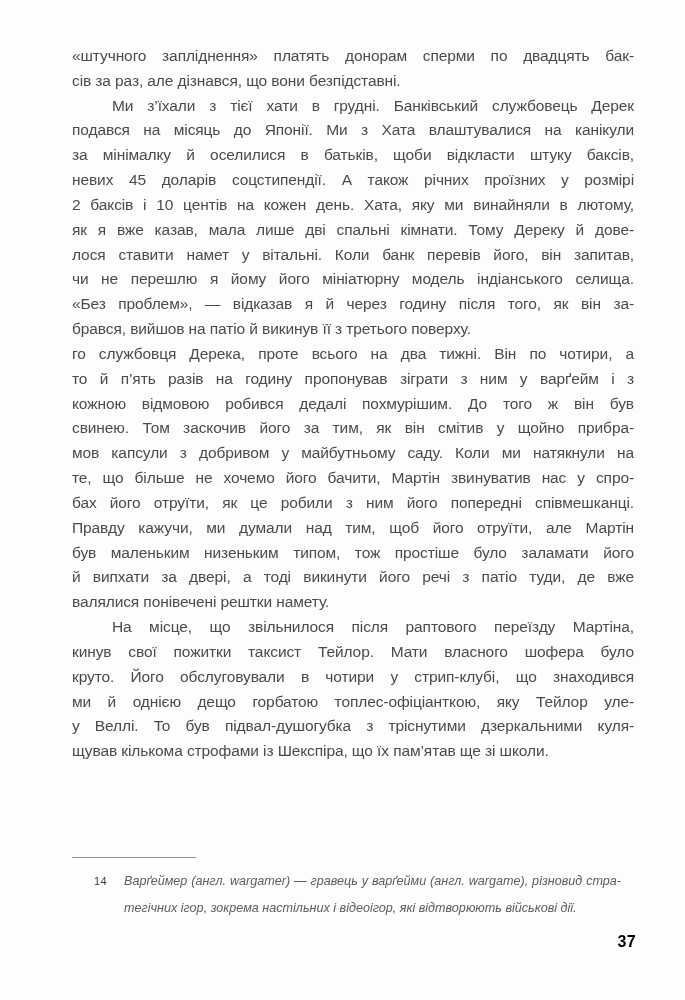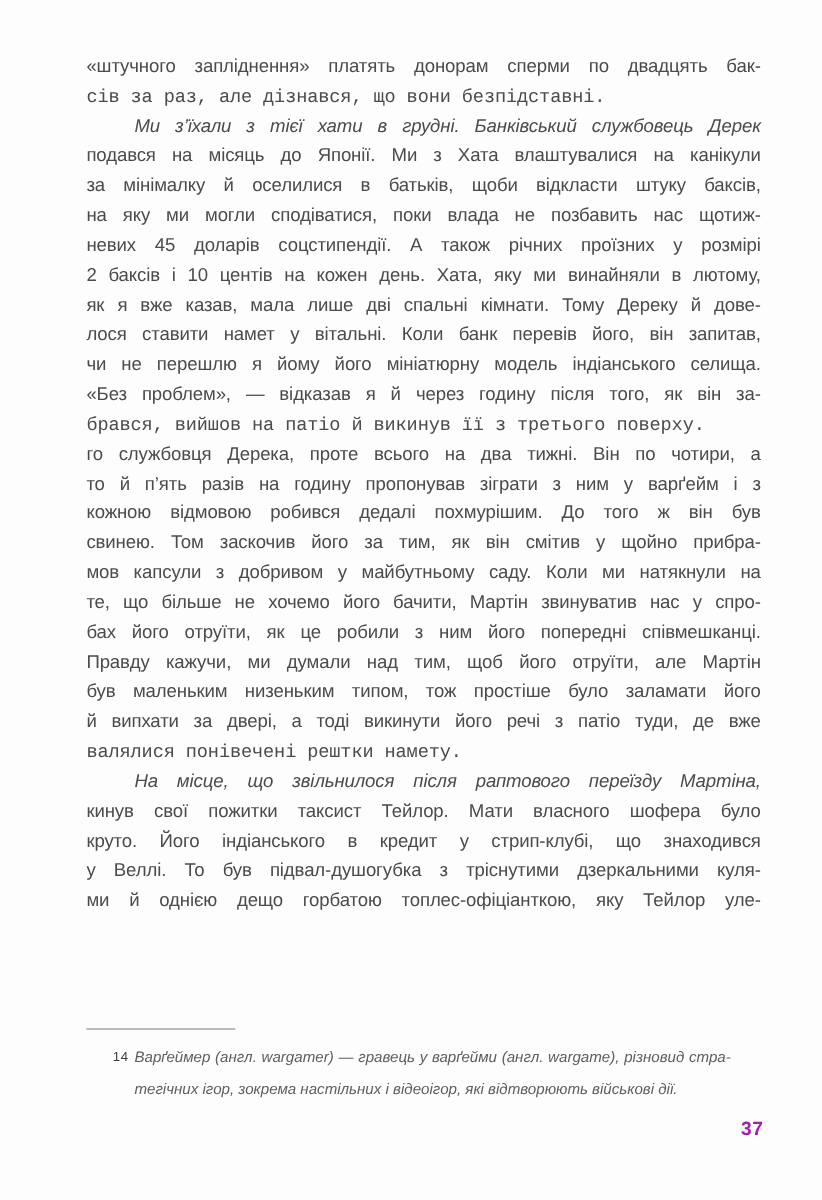--- a/index.html
+++ b/index.html
@@ -26,23 +26,22 @@
   }
   .line {
     text-align: justify;
     text-align-last: justify;
     white-space: nowrap;
     height: 24.84px;
   }
   .line.para-end {
     text-align: left;
     text-align-last: left;
-    font-family: Liberation Mono, monospace;
   }
-  .line.indent { text-indent: 40px; font-style: italic; }
+  .line.indent { text-indent: 40px; }
   .footnote-rule {
     position: absolute;
     left: 72px; top: 857px;
     width: 124px; height: 1px;
     background: #909090;
   }
   .footnote {
     position: absolute;
     left: 72px; top: 868px;
     width: 546px;
@@ -51,76 +50,76 @@
   .fn-marker {
     position: absolute;
     left: 22px; top: 7px;
     font-weight: normal;
     font-style: normal;
     font-size: 11px;
     color: #3c3c3c;
     letter-spacing: 0.5px;
   }
   .fn-text {
-    margin-left: 40px;
+    margin-left: 52px;
     width: 497px;
     font-style: italic;
     font-size: 12.6px;
     line-height: 26.5px;
   }
   .fn-line { white-space: nowrap; }
   .fn-line.fn-justify {
     text-align: justify;
     text-align-last: justify;
   }
   .page-number {
     position: absolute;
     top: 933px;
     right: 68px;
     font-weight: bold;
     font-size: 16px;
-    color: #a21caf;
+    color: #000000;
     letter-spacing: 0.3px;
   }
 </style>
 </head>
 <body>
 
 <div class="book-page">
 
   <div class="body-text">
       <div class="line">«штучного запліднення» платять донорам сперми по двадцять бак-</div>
       <div class="line para-end">сів за раз, але дізнався, що вони безпідставні.</div>
       <div class="line indent">Ми з’їхали з тієї хати в грудні. Банківський службовець Дерек</div>
       <div class="line">подався на місяць до Японії. Ми з Хата влаштувалися на канікули</div>
       <div class="line">за мінімалку й оселилися в батьків, щоби відкласти штуку баксів,</div>
-      <div class="line">на яку ми могли сподіватися, поки влада не позбавить нас щотиж-</div>
       <div class="line">невих 45 доларів соцстипендії. А також річних проїзних у розмірі</div>
       <div class="line">2 баксів і 10 центів на кожен день. Хата, яку ми винайняли в лютому,</div>
       <div class="line">як я вже казав, мала лише дві спальні кімнати. Тому Дереку й дове-</div>
       <div class="line">лося ставити намет у вітальні. Коли банк перевів його, він запитав,</div>
       <div class="line">чи не перешлю я йому його мініатюрну модель індіанського селища.</div>
       <div class="line">«Без проблем», — відказав я й через годину після того, як він за-</div>
       <div class="line para-end">брався, вийшов на патіо й викинув її з третього поверху.</div>
       <div class="line">го службовця Дерека, проте всього на два тижні. Він по чотири, а</div>
       <div class="line">то й п’ять разів на годину пропонував зіграти з ним у варґейм і з</div>
       <div class="line">кожною відмовою робився дедалі похмурішим. До того ж він був</div>
       <div class="line">свинею. Том заскочив його за тим, як він смітив у щойно прибра-</div>
       <div class="line">мов капсули з добривом у майбутньому саду. Коли ми натякнули на</div>
       <div class="line">те, що більше не хочемо його бачити, Мартін звинуватив нас у спро-</div>
       <div class="line">бах його отруїти, як це робили з ним його попередні співмешканці.</div>
       <div class="line">Правду кажучи, ми думали над тим, щоб його отруїти, але Мартін</div>
       <div class="line">був маленьким низеньким типом, тож простіше було заламати його</div>
       <div class="line">й випхати за двері, а тоді викинути його речі з патіо туди, де вже</div>
       <div class="line para-end">валялися понівечені рештки намету.</div>
       <div class="line indent">На місце, що звільнилося після раптового переїзду Мартіна,</div>
       <div class="line">кинув свої пожитки таксист Тейлор. Мати власного шофера було</div>
-      <div class="line">круто. Його індіанського в кредит у стрип-клубі, що знаходився</div>
+      <div class="line">круто. Його обслуговували в чотири у стрип-клубі, що знаходився</div>
+      <div class="line">ми й однією дещо горбатою топлес-офіціанткою, яку Тейлор уле-</div>
       <div class="line">у Веллі. То був підвал-душогубка з тріснутими дзеркальними куля-</div>
-      <div class="line">ми й однією дещо горбатою топлес-офіціанткою, яку Тейлор уле-</div>
+      <div class="line para-end">щував кількома строфами із Шекспіра, що їх пам’ятав ще зі школи.</div>
     </div>
 
   <div class="footnote-rule"></div>
 
   <div class="footnote">
     <span class="fn-marker">14</span>
     <div class="fn-text">
       <div class="fn-line fn-justify">Варґеймер (англ. wargamer) — гравець у варґейми (англ. wargame), різновид стра-</div>
       <div class="fn-line">тегічних ігор, зокрема настільних і відеоігор, які відтворюють військові дії.</div>
     </div>

